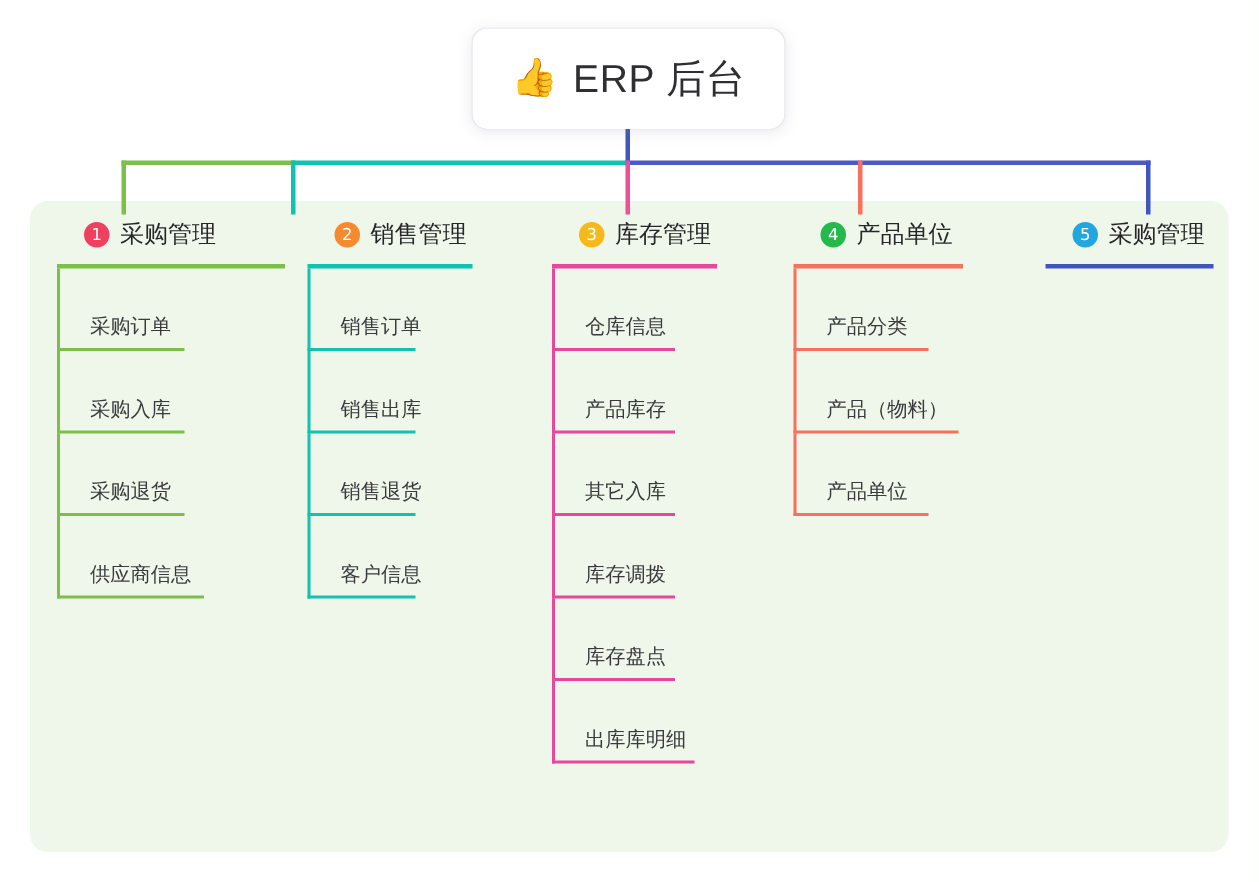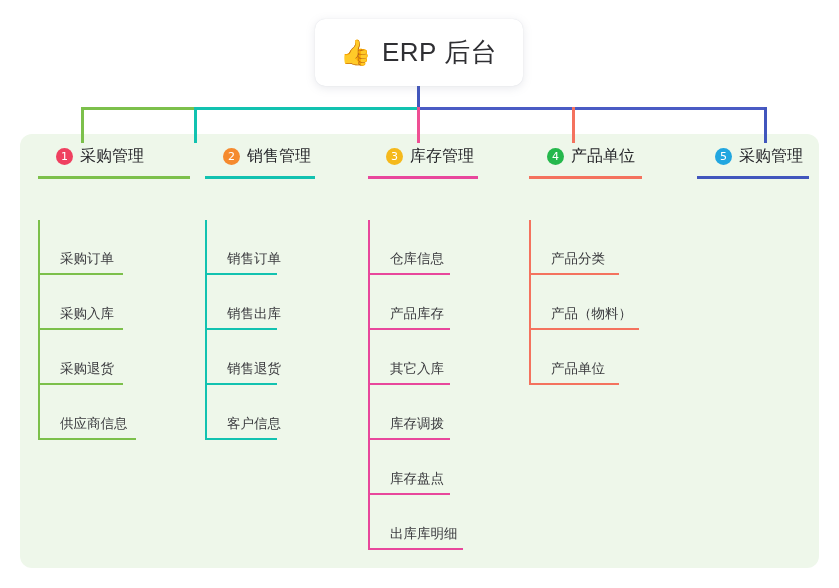--- a/index.html
+++ b/index.html
@@ -93,21 +93,20 @@
     color: #26262a;
     white-space: nowrap;
   }
   .col-underline {
     height: 3px;
     margin-top: 7px;
   }
   .items {
     position: relative;
     padding-top: 0;
-    margin-top: 41px;
   }
   .item {
     position: relative;
     height: 55px;
   }
   .item .spine {
     position: absolute;
     left: 0;
     top: 0;
     width: 2px;

